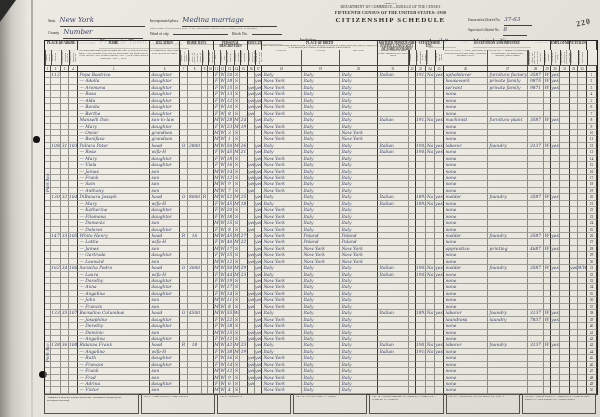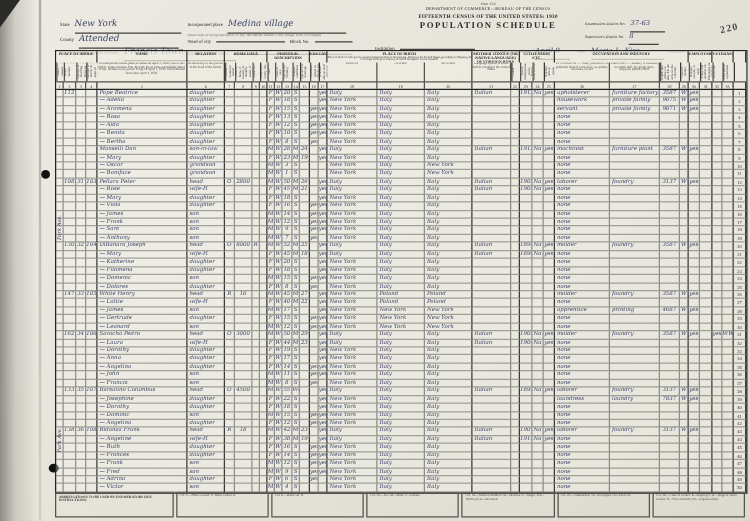--- a/index.html
+++ b/index.html
@@ -66,49 +66,49 @@
   <div class="hole hole1"></div>
   <div class="hole hole2"></div>
   <div class="stamp">220</div>
 
   <div class="fld" style="left:48px;top:8px;">
     <span class="lbl">State</span>
     <span class="uline" style="width:85px;"><span class="hw hdrhw">New York</span></span>
   </div>
   <div class="fld" style="left:48px;top:20px;">
     <span class="lbl">County</span>
-    <span class="uline" style="width:80px;"><span class="hw hdrhw">Attended</span></span>
+    <span class="uline" style="width:80px;"><span class="hw hdrhw">Number</span></span>
   </div>
   <div class="fld" style="left:48px;top:30px;width:240px;">
     <span class="lbl" style="font-size:3.2px;">Township or other division of county</span>
     <span class="uline" style="width:90px;"><span class="hw hdrhw">Francis Town</span></span>
     <div class="cap">(Insert name of township, town, precinct, district, beat, or other division of county)</div>
   </div>
 
   <div class="fld" style="left:150px;top:8px;">
     <span class="lbl">Incorporated place</span>
-    <span class="uline" style="width:95px;"><span class="hw hdrhw">Medina village</span></span>
+    <span class="uline" style="width:95px;"><span class="hw hdrhw">Medina marriage</span></span>
     <div class="cap">(Insert name of incorporated place, if any, and indicate whether a city, village, town, or borough)</div>
   </div>
   <div class="fld" style="left:150px;top:21px;">
     <span class="lbl">Ward of city</span>
     <span class="uline" style="width:55px;"></span>
     <span class="lbl">Block No.</span>
     <span class="uline" style="width:30px;"></span>
   </div>
   <div class="fld" style="left:150px;top:31px;">
     <span class="lbl">Unincorporated place</span>
     <span class="uline" style="width:95px;"></span>
   </div>
 
   <div class="dept print">
     <div class="f1">Form 15-6</div>
     <div class="l1">DEPARTMENT OF COMMERCE—BUREAU OF THE CENSUS</div>
     <div class="l2">FIFTEENTH CENSUS OF THE UNITED STATES: 1930</div>
-    <div class="ttl">POPULATION SCHEDULE</div>
+    <div class="ttl">CITIZENSHIP SCHEDULE</div>
   </div>
 
   <div class="fld" style="left:468px;top:7px;">
     <span class="lbl" style="font-size:3.2px;">Enumeration District No.</span>
     <span class="uline" style="width:28px;"><span class="hw" style="font-size:5.5px;">37-63</span></span>
   </div>
   <div class="fld" style="left:468px;top:17px;">
     <span class="lbl" style="font-size:3.2px;">Supervisor's District No.</span>
     <span class="uline" style="width:24px;"><span class="hw" style="font-size:5.5px;">8</span></span>
   </div>

